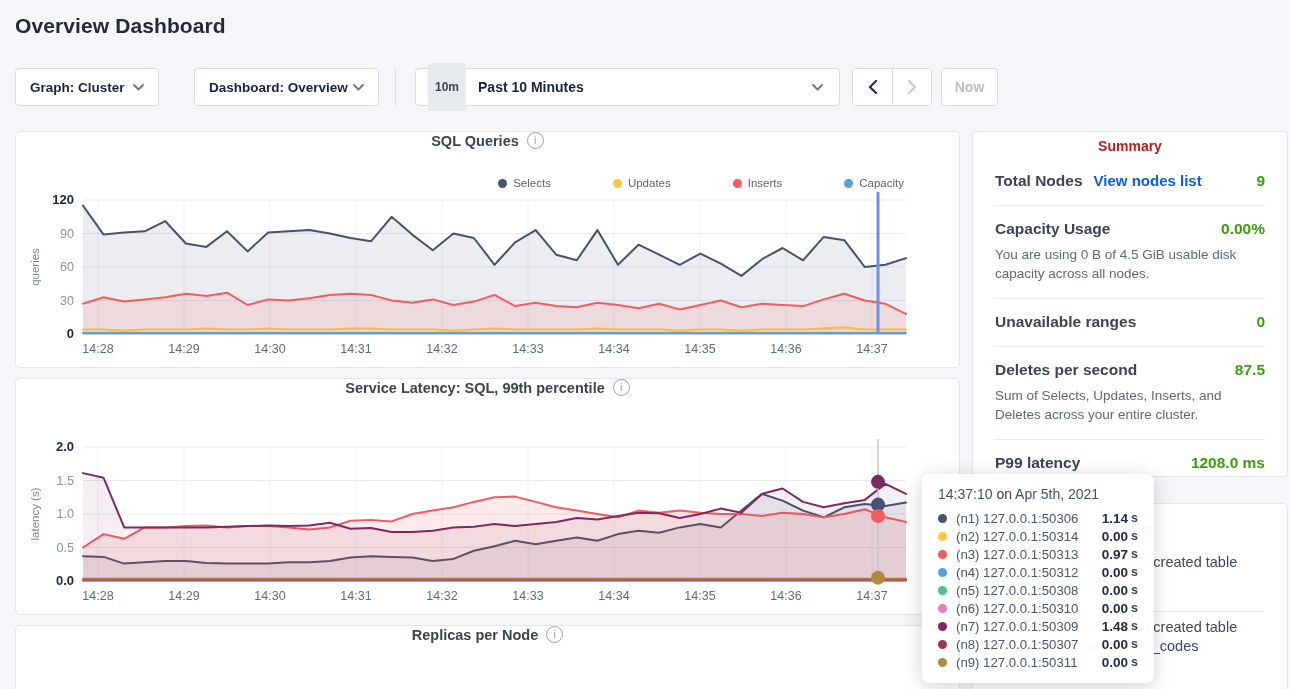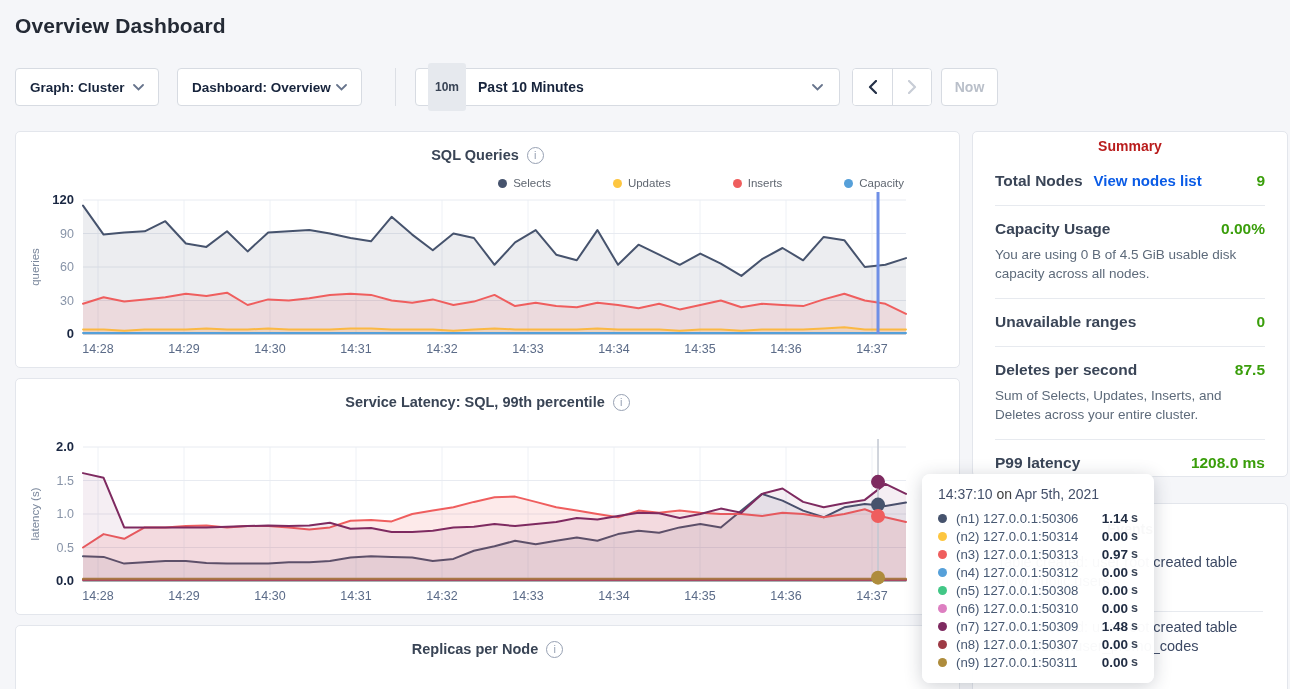--- a/index.html
+++ b/index.html
@@ -7,40 +7,40 @@
   body { font-family: "Liberation Sans", sans-serif; background:#f5f6f9; color:#242a35; }
   .page { position:relative; width:1290px; height:689px; overflow:hidden; }
 
   .page-title { position:absolute; left:15px; top:14px; font-size:21px; font-weight:600; color:#242a35; letter-spacing:.1px; }
 
   
   .controls { position:absolute; left:0; top:68px; width:100%; height:38px; }
   .btn { background:#fff; border:1px solid #d7dbe2; border-radius:4px; height:38px; display:inline-flex; align-items:center; cursor:pointer; font-family:inherit; }
   .select { position:absolute; padding:0 14px; justify-content:space-between; font-size:13.5px; font-weight:bold; color:#17243c; }
   .select-graph { left:15px; width:144px; }
-  .select-dash  { left:177px; width:185px; }
+  .select-dash  { left:194px; width:185px; }
   .vdivider { position:absolute; left:395px; top:0; width:1px; height:38px; background:#dcdfe5; }
   .timepicker { position:absolute; left:415px; width:425px; padding:0 16px 0 12px; gap:12px; }
   .tbadge { background:#e6e9ee; color:#394455; font-size:12px; font-weight:bold; border-radius:3px; padding:17px 7px; }
   .tlabel { font-size:14px; font-weight:bold; color:#17243c; }
   .tp-chev { margin-left:auto; }
   .arrowgroup { position:absolute; left:852px; display:flex; border:1px solid #d7dbe2; border-radius:4px; overflow:hidden; height:38px; background:#fff; }
   .arrowgroup button { width:39px; height:36px; border:none; background:#fff; display:flex; align-items:center; justify-content:center; cursor:pointer; }
   .arrowgroup button + button { border-left:1px solid #d7dbe2; }
   .nowbtn { position:absolute; left:941px; width:57px; justify-content:center; font-size:14px; font-weight:bold; color:#b9bfc9; }
 
   
   .panel { position:absolute; background:#fff; border:1px solid #e3e6ec; border-radius:5px; }
   .p-chart1 { left:15px; top:131px; width:945px; height:237px; }
   .p-chart2 { left:15px; top:378px; width:945px; height:237px; }
   .p-chart3 { left:15px; top:625px; width:945px; height:237px; }
   .p-summary { left:972px; top:131px; width:316px; height:346px; padding:0 22px; }
   .p-events  { left:972px; top:503px; width:316px; height:300px; padding:0 24px; }
 
-  .chart-title-row { display:flex; justify-content:center; gap:8px; margin-top:15px; }
+  .chart-title-row { display:flex; align-items:center; justify-content:center; gap:8px; }
   .chart-title { font-size:14.5px; font-weight:bold; color:#394455; }
   .info-icon { width:17px; height:17px; border:1px solid #97a1b3; border-radius:50%; color:#97a1b3; font-size:11px; line-height:15px; text-align:center; display:inline-block; font-style:normal; }
 
   .legend { position:absolute; right:55px; top:45px; display:flex; gap:26px; }
   .legend-item { display:flex; align-items:center; gap:6px; font-size:11.5px; color:#5f6670; cursor:pointer;padding-left:36px; }
   .ldot { width:9px; height:9px; border-radius:50%; display:inline-block; }
 
   .chart-svg { position:absolute; left:0; top:52px; width:945px; height:175px; }
 
   

